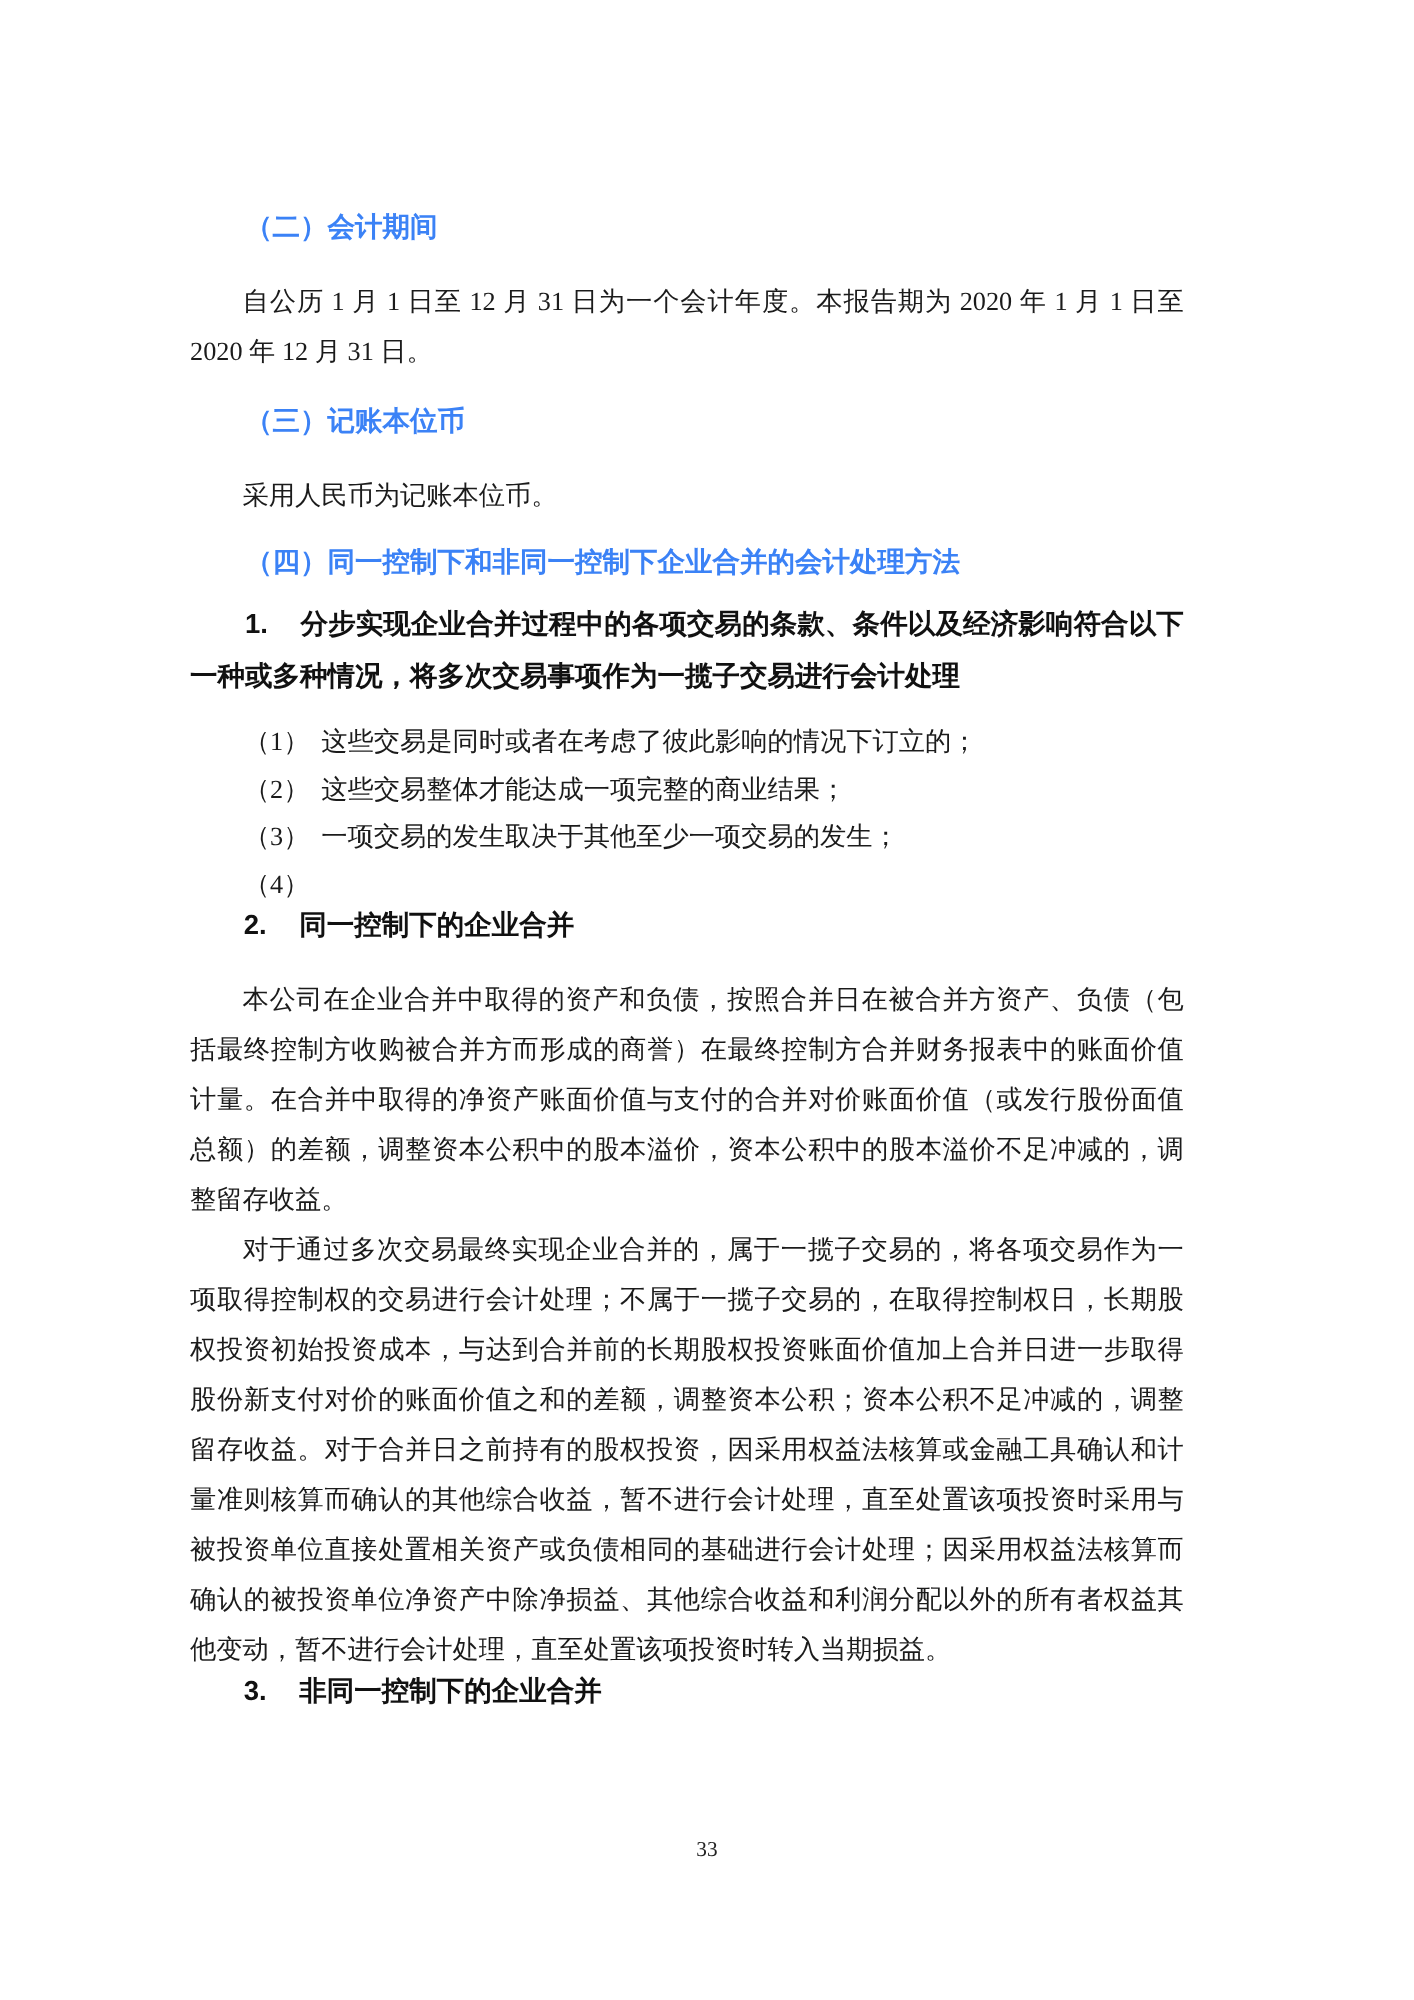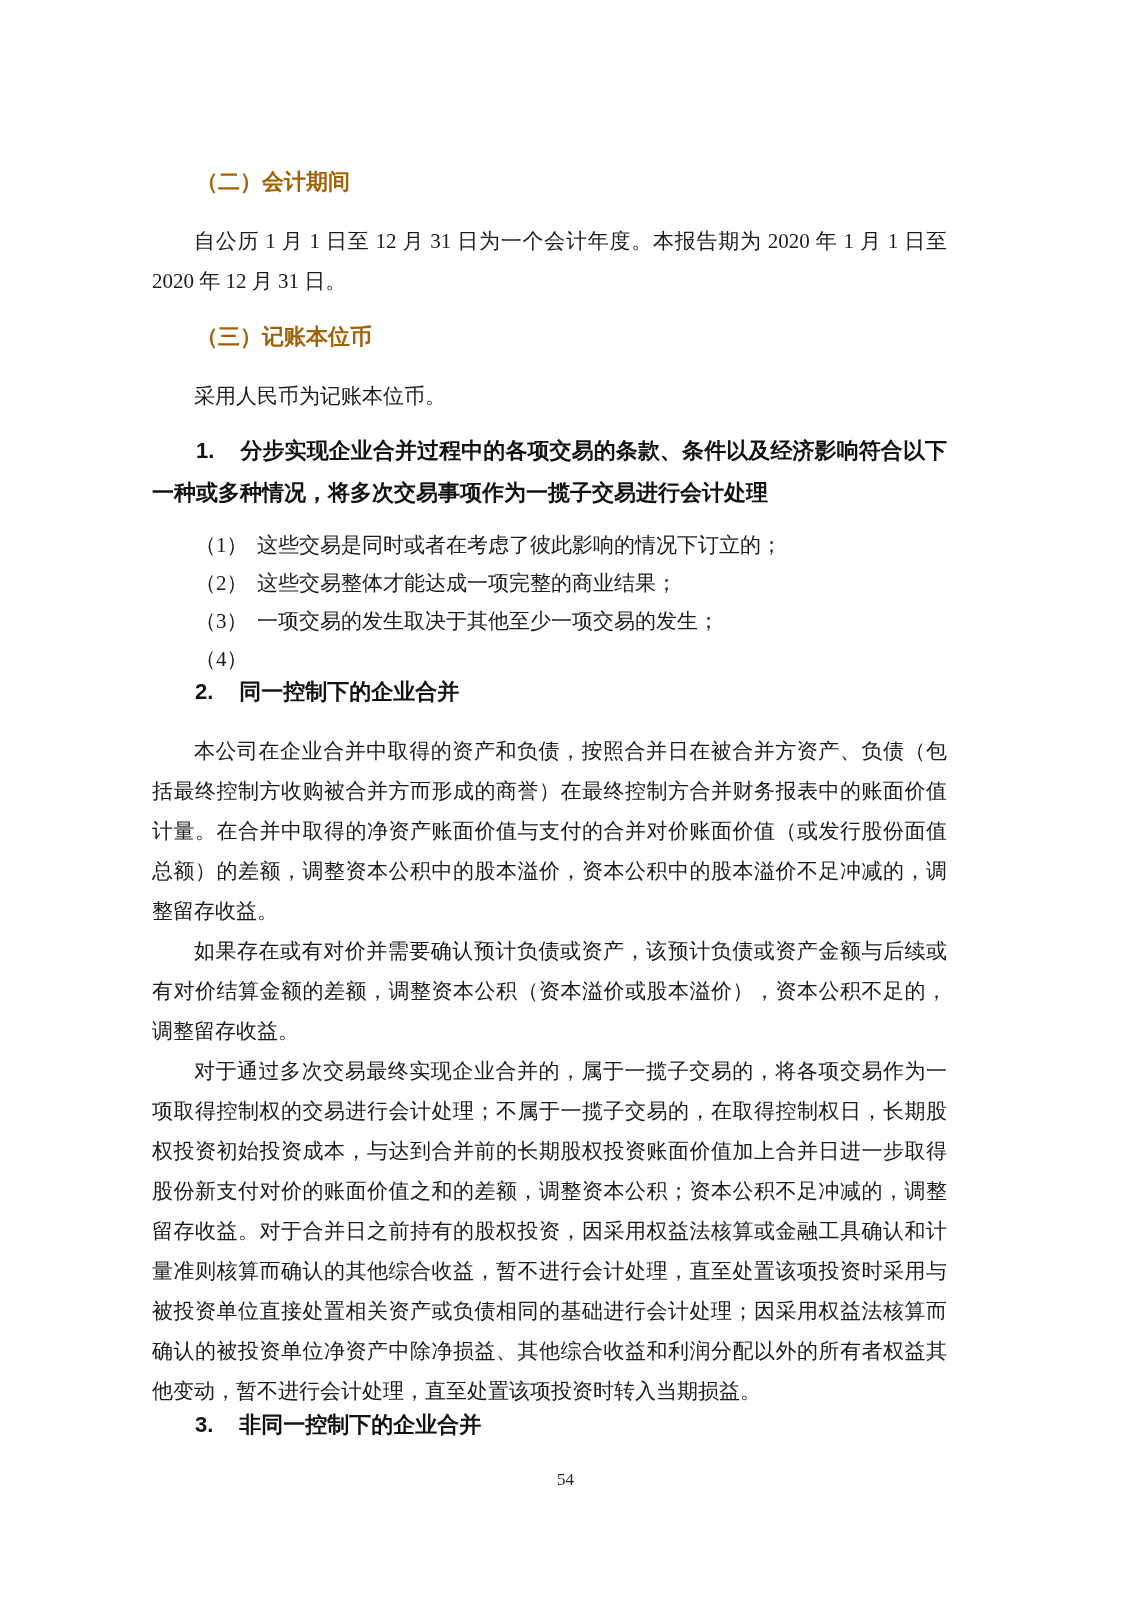--- a/index.html
+++ b/index.html
@@ -17,21 +17,21 @@
     width:795px;
   }
   
   .sec-head{
     margin:0;
     font-family:"Liberation Sans","DejaVu Sans",sans-serif;
     font-weight:700;
     font-size:22px;
     line-height:28px;
     text-indent:2em;
-    color:#a16207;
+    color:#3b82f6;
   }
   .sec-head.mt1{margin-top:22px;}
   .sec-head.mt2{margin-top:20px;}
   
   .body-p{
     margin:0;
     font-size:21px;
     line-height:40px;
     text-align:justify;
     text-indent:2em;
@@ -82,20 +82,21 @@
 
 <div class="page">
   <div class="content">
 
     <h3 class="sec-head">（二）会计期间</h3>
     <p class="body-p after-head">自公历 1 月 1 日至 12 月 31 日为一个会计年度。本报告期为 2020 年 1 月 1 日至 2020 年 12 月 31 日。</p>
 
     <h3 class="sec-head mt1">（三）记账本位币</h3>
     <p class="body-p after-head">采用人民币为记账本位币。</p>
 
+    <h3 class="sec-head mt2">（四）同一控制下和非同一控制下企业合并的会计处理方法</h3>
 
     <p class="sub-title"><span class="sub-num">1.</span><span>分步实现企业合并过程中的各项交易的条款、条件以及经济影响符合以下一种或多种情况，将多次交易事项作为一揽子交易进行会计处理</span></p>
 
     <div class="list">
       <div class="li">
         <span class="li-num">（1）</span>
         <span class="li-text">这些交易是同时或者在考虑了彼此影响的情况下订立的；</span>
       </div>
       <div class="li">
         <span class="li-num">（2）</span>
@@ -106,23 +107,22 @@
         <span class="li-text">一项交易的发生取决于其他至少一项交易的发生；</span>
       </div>
       <div class="li">
         <span class="li-num">（4）</span>
       </div>
     </div>
 
     <p class="sub-head gap-lg"><span class="sub-num">2.</span><span>同一控制下的企业合并</span></p>
 
     <p class="body-p after-head">本公司在企业合并中取得的资产和负债，按照合并日在被合并方资产、负债（包括最终控制方收购被合并方而形成的商誉）在最终控制方合并财务报表中的账面价值计量。在合并中取得的净资产账面价值与支付的合并对价账面价值（或发行股份面值总额）的差额，调整资本公积中的股本溢价，资本公积中的股本溢价不足冲减的，调整留存收益。</p>
-    <p class="body-p">如果存在或有对价并需要确认预计负债或资产，该预计负债或资产金额与后续或有对价结算金额的差额，调整资本公积（资本溢价或股本溢价），资本公积不足的，调整留存收益。</p>
     <p class="body-p">对于通过多次交易最终实现企业合并的，属于一揽子交易的，将各项交易作为一项取得控制权的交易进行会计处理；不属于一揽子交易的，在取得控制权日，长期股权投资初始投资成本，与达到合并前的长期股权投资账面价值加上合并日进一步取得股份新支付对价的账面价值之和的差额，调整资本公积；资本公积不足冲减的，调整留存收益。对于合并日之前持有的股权投资，因采用权益法核算或金融工具确认和计量准则核算而确认的其他综合收益，暂不进行会计处理，直至处置该项投资时采用与被投资单位直接处置相关资产或负债相同的基础进行会计处理；因采用权益法核算而确认的被投资单位净资产中除净损益、其他综合收益和利润分配以外的所有者权益其他变动，暂不进行会计处理，直至处置该项投资时转入当期损益。</p>
 
     <p class="sub-head gap-lg"><span class="sub-num">3.</span><span>非同一控制下的企业合并</span></p>
 
   </div>
 
   <div class="footer">
-    <span>54</span>
+    <span>33</span>
   </div>
 </div>
 
 </body></html>

